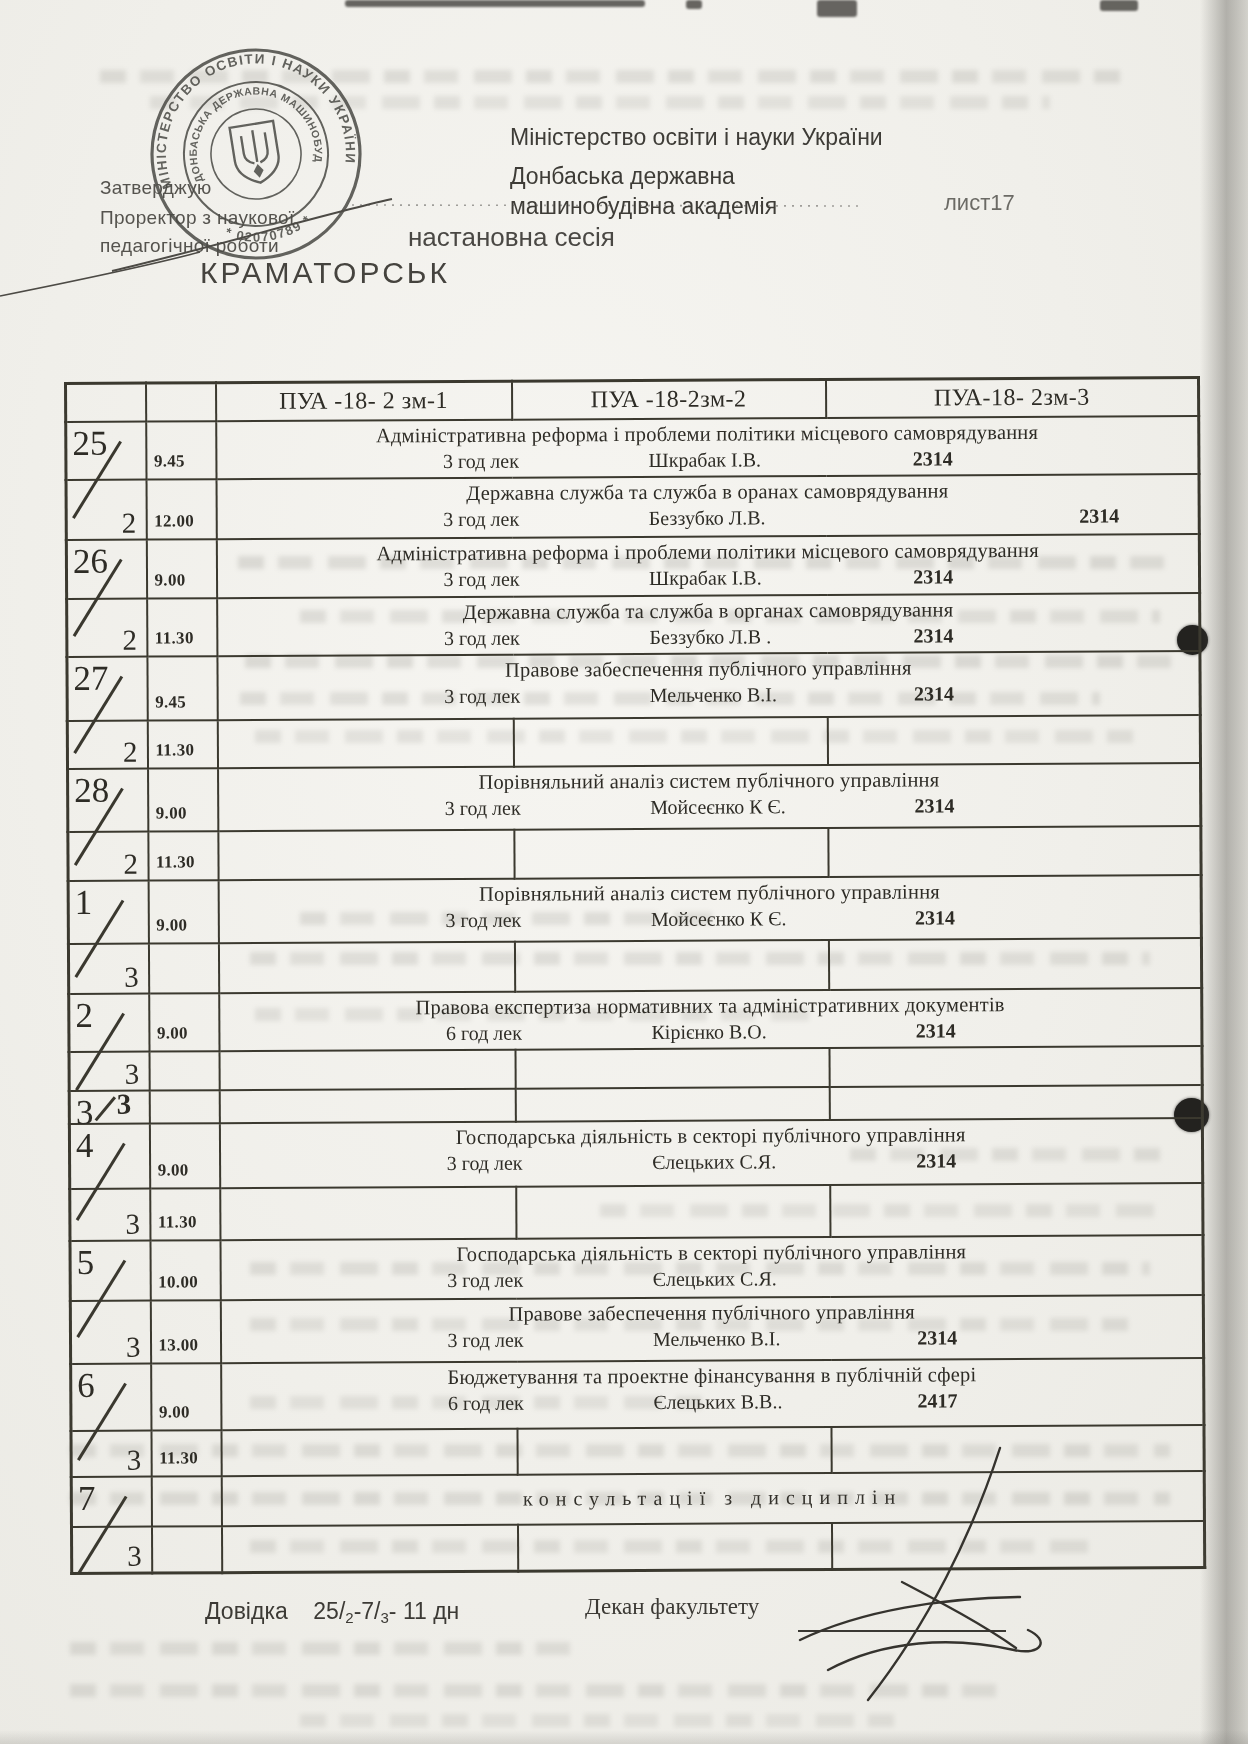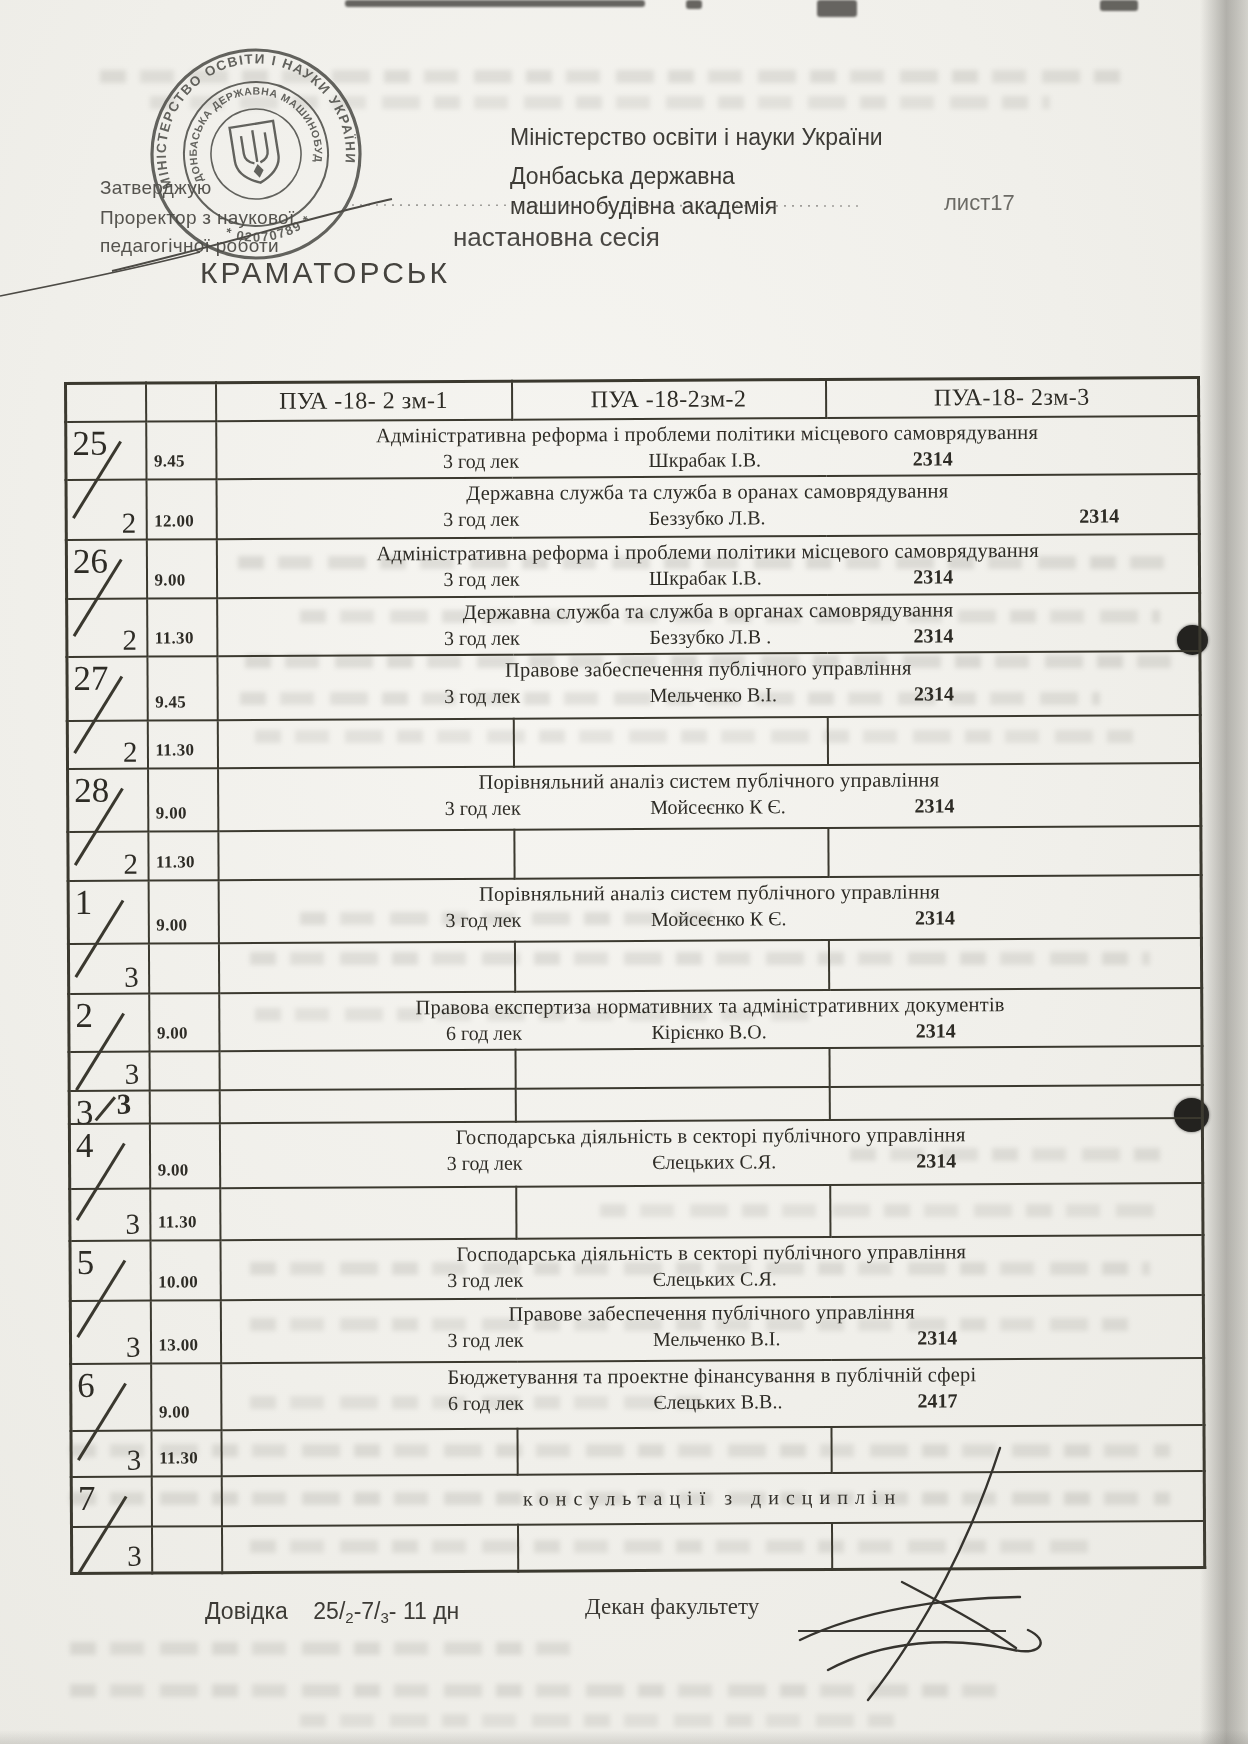--- a/index.html
+++ b/index.html
@@ -128,21 +128,21 @@
       <path d="M -12,-20 v18 q0,8 9,11"></path>
       <path d="M 12,-20 v18 q0,8 -9,11"></path>
       <path d="M 0,10 l5,7 l-5,7 l-5,-7 z" fill="#4a4a45" stroke="none"></path>
     </g>
   </svg>
 
   <div class="abs ministry" style="left:510px;top:124px;">Міністерство освіти і науки України</div>
   <div class="abs academy" style="left:510px;top:163px;">Донбаська державна</div>
   <div class="abs academy" style="left:510px;top:193px;">машинобудівна академія</div>
   <div class="abs sheet" style="left:944px;top:190px;">лист17</div>
-  <div class="abs session" style="left:408px;top:222px;margin-left:45px;">настановна сесія</div>
+  <div class="abs session" style="left:408px;top:222px;">настановна сесія</div>
   <div class="abs city" style="left:200px;top:256px;">КРАМАТОРСЬК</div>
 
   <table class="sched">
     <colgroup>
         <col style="width:80px">
         <col style="width:70px">
         <col style="width:296px">
         <col style="width:314px">
         <col style="width:373px">
       </colgroup>

